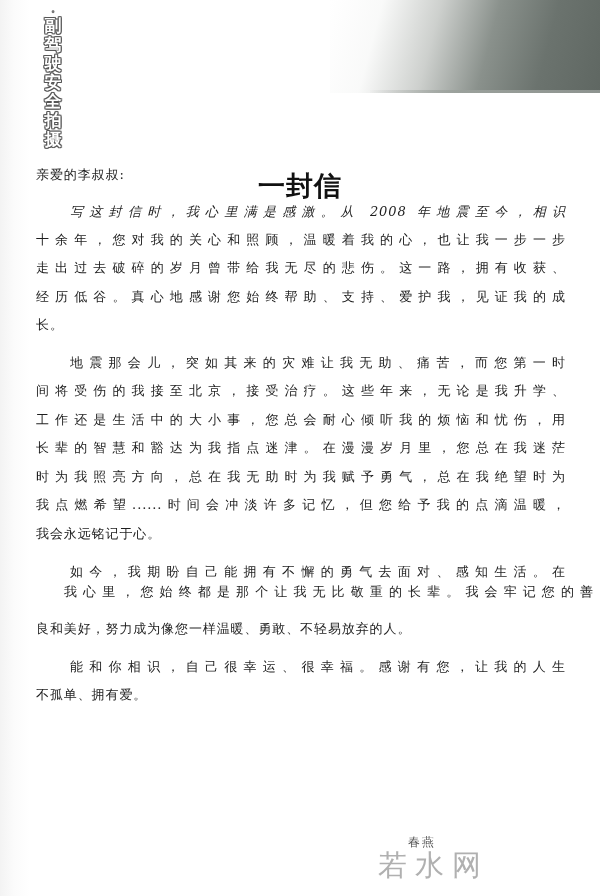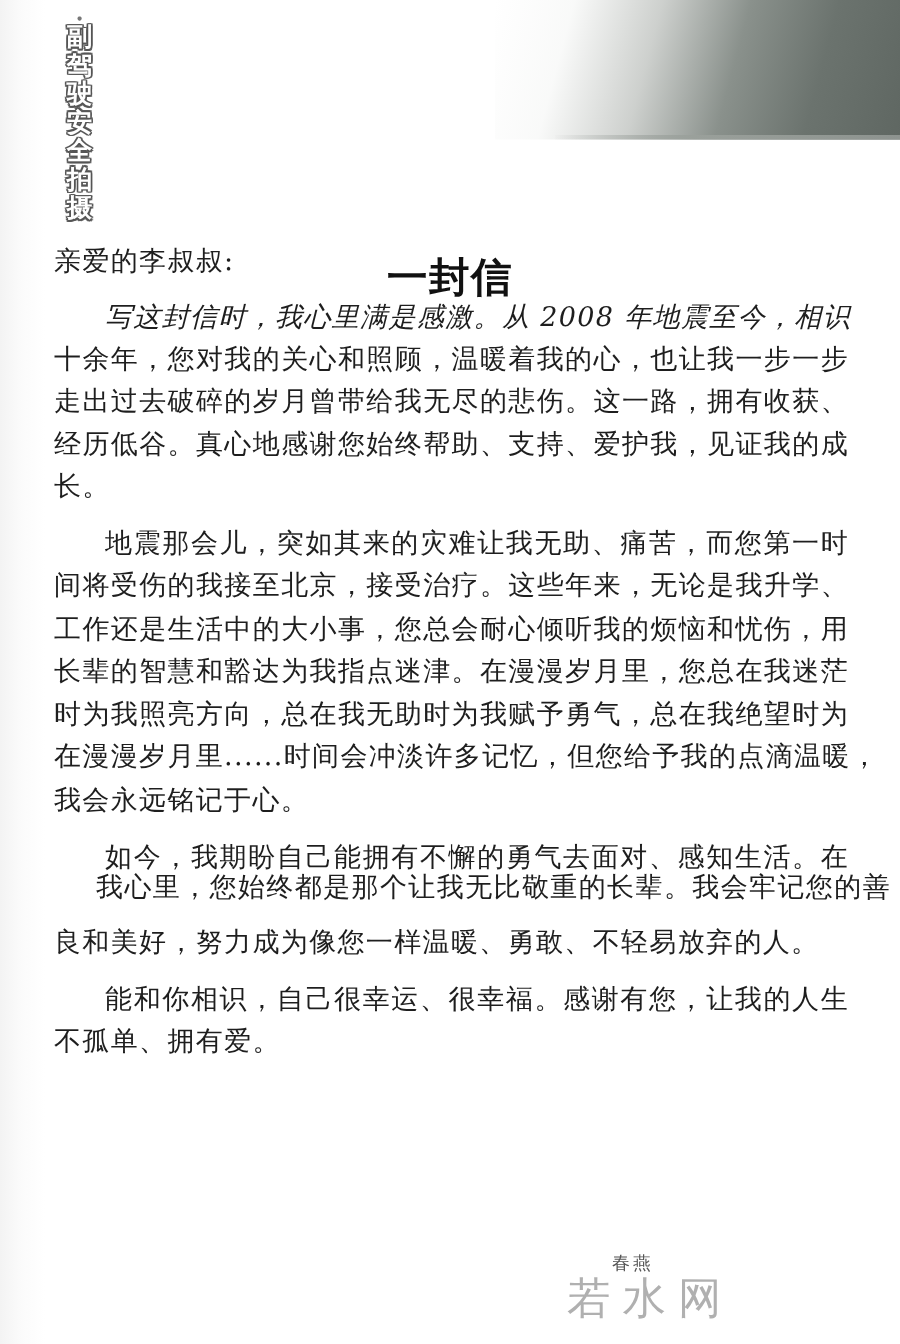--- a/index.html
+++ b/index.html
@@ -72,21 +72,21 @@
       font-size: 27px;
       line-height: 40px;
       color: #111;
       letter-spacing: 1px;
       margin-top: 44px;
     }
     .text-line {
       position: absolute;
       left: 36px;
       width: 530px;
-      font-size: 18px;
+      font-size: 13px;
       line-height: 24px;
       color: #1e1e1e;
       white-space: nowrap;
       letter-spacing: 0.9px;
     }
     .text-line.justify {
       text-align: justify;
       text-align-last: justify;
     }
     .text-line.indent { left: 70px; width: 496px; }
@@ -148,21 +148,21 @@
     <div class="text-line justify" style="top:285px;">经历低谷。真心地感谢您始终帮助、支持、爱护我，见证我的成</div>
     <div class="text-line" style="top:313px;">长。</div>
   </div>
 
   <div>
     <div class="text-line indent justify" style="top:351px;">地震那会儿，突如其来的灾难让我无助、痛苦，而您第一时</div>
     <div class="text-line justify" style="top:379px;">间将受伤的我接至北京，接受治疗。这些年来，无论是我升学、</div>
     <div class="text-line justify" style="top:408px;">工作还是生活中的大小事，您总会耐心倾听我的烦恼和忧伤，用</div>
     <div class="text-line justify" style="top:436px;">长辈的智慧和豁达为我指点迷津。在漫漫岁月里，您总在我迷茫</div>
     <div class="text-line justify" style="top:465px;">时为我照亮方向，总在我无助时为我赋予勇气，总在我绝望时为</div>
-    <div class="text-line justify" style="top:493px;">在漫漫岁月里......时间会冲淡许多记忆，但您给予我的点滴温暖，</div>
+    <div class="text-line justify" style="top:493px;">我点燃希望......时间会冲淡许多记忆，但您给予我的点滴温暖，</div>
     <div class="text-line" style="top:522px;">我会永远铭记于心。</div>
   </div>
 
   <div>
     <div class="text-line indent justify" style="top:560px;">如今，我期盼自己能拥有不懈的勇气去面对、感知生活。在</div>
     <div class="text-line justify" style="top:580px;margin-left:28px;">我心里，您始终都是那个让我无比敬重的长辈。我会牢记您的善</div>
     <div class="text-line" style="top:617px;">良和美好，努力成为像您一样温暖、勇敢、不轻易放弃的人。</div>
   </div>
 
   <div>

